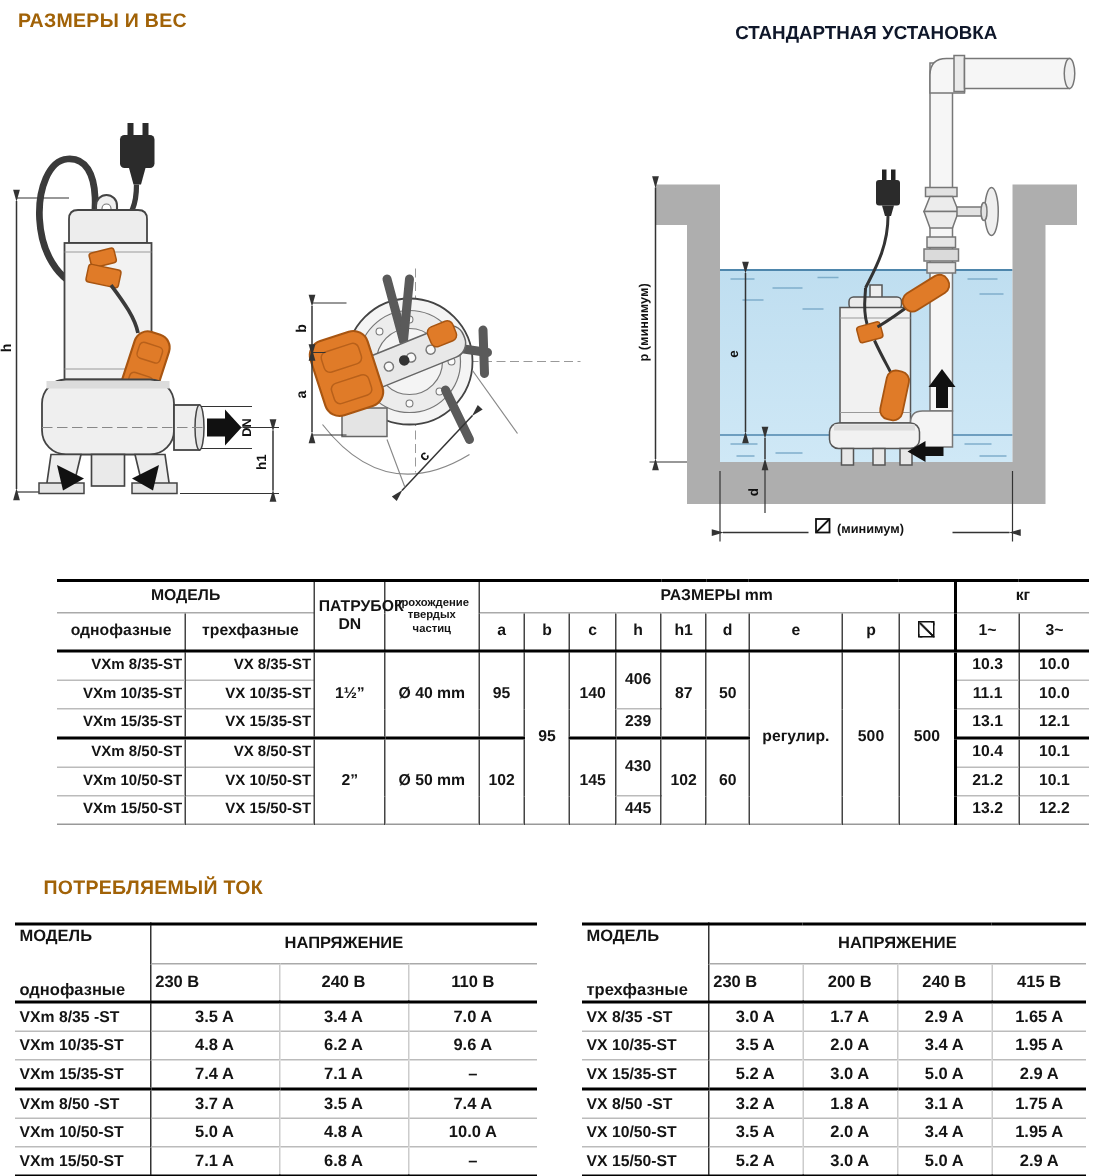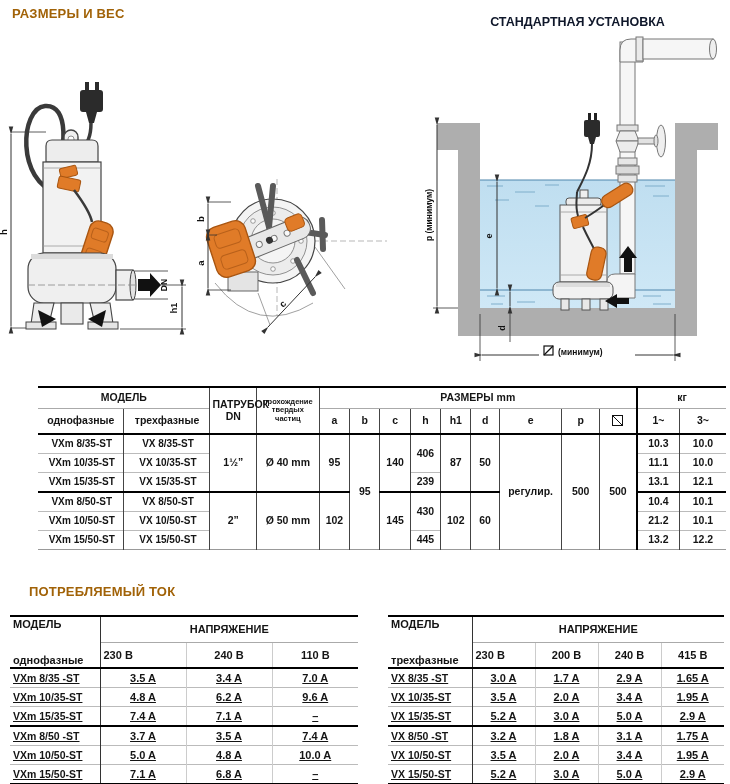--- a/index.html
+++ b/index.html
@@ -12,31 +12,31 @@
   table{border-collapse:collapse;table-layout:fixed;font-weight:bold;color:#141414;}
   .dims{position:absolute;left:38px;top:386px;width:688px;border-top:2px solid #000;border-bottom:1px solid #999;}
   .dims th,.dims td{padding:0 2px;text-align:center;font-size:10.5px;line-height:1.05;border-left:1px solid #444;}
   .dims th:first-child,.dims td:first-child{border-left:none;}
   .dims thead th{height:20px;}
   .dims .hrow2 th{height:24px;border-top:1px solid #aaa;}
   .dims thead{border-bottom:2px solid #000;}
   .dims tbody td{height:18px;border-top:1px solid #bbb;}
   .dims tbody tr.first td{border-top:none;}
   .dims tbody td.grp{border-top:2px solid #000;}
-  .dims td.mdl{text-align:center;padding-left:4px;font-size:10px;margin-top:34px;}
+  .dims td.mdl{text-align:right;padding-left:4px;font-size:10px;margin-top:34px;}
   .dims th.solids{font-size:7.5px;line-height:1.15;}
   .dims td.kgl,.dims th.kgl{border-left:2px solid #000;}
   .cur{position:absolute;border-top:2px solid #000;border-bottom:2px solid #000;}
   .cur th,.cur td{padding:0 3px;text-align:center;font-size:11px;border-left:1px solid #ccc;}
   .cur th:first-child,.cur td:first-child{border-left:none;text-align:left;}
   .cur th.vsep,.cur td.vsep{border-left:1px solid #333;}
   .cur thead{border-bottom:2px solid #000;}
   .cur thead th{height:24px;}
   .cur .vrow th{border-top:1px solid #aaa;}
-  .cur tbody td{height:18px;border-top:1px solid #bbb;text-decoration:underline;}
+  .cur tbody td{height:18px;border-top:1px solid #bbb;}
   .cur tbody tr.first td{border-top:none;}
   .cur tbody tr.grp td{border-top:2px solid #000;}
   .cur td.mdl{font-size:10.5px;}
   .mcell{display:flex;flex-direction:column;justify-content:space-between;height:48px;padding:1px 0;}
   .sqd{display:inline-block;width:9px;height:9px;border:1px solid #111;vertical-align:-1px;
        background:linear-gradient(to top right,transparent 46%,#111 46%,#111 54%,transparent 54%);}
 </style>
 </head>
 <body>
 

